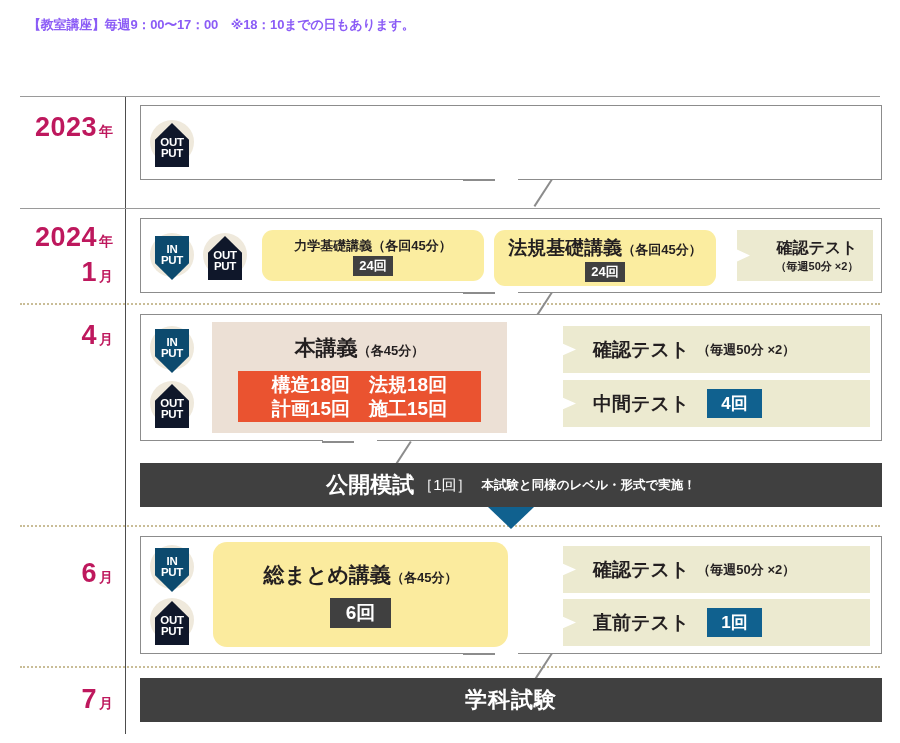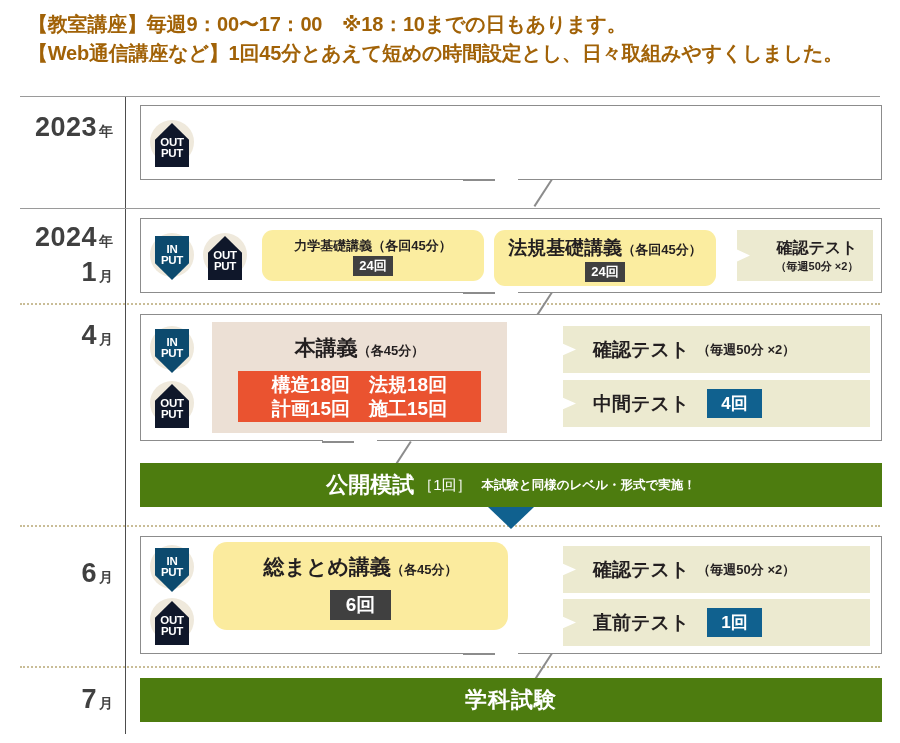--- a/index.html
+++ b/index.html
@@ -6,35 +6,35 @@
   body{
     width:900px;height:743px;background:#ffffff;
     font-family:"Liberation Sans","DejaVu Sans",sans-serif;
     color:#231f20;overflow:hidden;position:relative;
   }
   .page{position:relative;width:900px;height:743px;}
 
   
   .header{position:absolute;left:28px;top:10px;width:860px;}
   .header .line{
-    font-size:20px;font-weight:bold;letter-spacing:-0.2px;
-    line-height:29px;white-space:nowrap;color:#a16207;
+    font-size:13px;font-weight:bold;letter-spacing:-0.2px;
+    line-height:29px;white-space:nowrap;color:#8b5cf6;
   }
 
   
   .spine{position:absolute;left:125px;top:96px;width:1px;height:638px;background:#4d4d4d;}
 
   
   .sep-solid{position:absolute;left:20px;width:860px;height:1px;background:#9a9a9a;}
   .sep-dot{position:absolute;left:20px;width:860px;height:0;
            border-top:2px dotted #c9bd97;}
 
   
   .ylabel{position:absolute;right:0;width:113px;text-align:right;
-          font-weight:bold;color:#404040;white-space:nowrap;}
+          font-weight:bold;color:#be185d;white-space:nowrap;}
   .ylabel .big{font-size:27px;letter-spacing:0.5px;}
   .ylabel .sm{font-size:14px;margin-left:2px;}
   .lblwrap{position:absolute;left:0;width:125px;}
 
   
   .rowbox{position:absolute;border:1.6px solid #8c8c8c;background:#fff;box-sizing:border-box;}
 
   
   .notch{position:absolute;width:56px;height:28px;pointer-events:none;}
   .notch i{position:absolute;top:0;left:0;width:32px;height:1.6px;background:#8c8c8c;
@@ -68,34 +68,33 @@
   .redbox{background:#ea5330;color:#fff;font-weight:bold;text-align:center;
           display:flex;flex-direction:column;align-items:center;justify-content:center;}
 
   
   .tpill{position:absolute;background:#ecead0;box-sizing:border-box;
          display:flex;align-items:center;
          clip-path:polygon(0 0,100% 0,100% 100%,0 100%,0 62%,13px 50%,0 38%);
          padding-left:30px;}
 
   
-  .banner{position:absolute;background:#4d7c0f;color:#fff;
+  .banner{position:absolute;background:#404040;color:#fff;
           display:flex;align-items:center;justify-content:center;white-space:nowrap;}
   .arrowdn{position:absolute;width:0;height:0;
            border-left:23px solid transparent;border-right:23px solid transparent;
            border-top:22px solid #10618f;}
 </style>
 </head>
 <body>
 
 <div class="page">
 
   <div class="header">
     <div class="line">【教室講座】毎週9：00〜17：00　※18：10までの日もあります。</div>
-    <div class="line">【Web通信講座など】1回45分とあえて短めの時間設定とし、日々取組みやすくしました。</div>
   </div>
 
   <div class="spine"></div>
   <div class="sep-solid" style="top:96px;"></div>
   <div class="sep-solid" style="top:208px;"></div>
   <div class="sep-dot" style="top:303px;"></div>
   <div class="sep-dot" style="top:525px;"></div>
   <div class="sep-dot" style="top:666px;"></div>
 
   <div class="lblwrap" style="top:112px;">
@@ -240,21 +239,21 @@
       <span>PUT</span>
     </div>
   </div>
   <div class="badge" style="left:150px;top:598px;">
     <div class="pent pent-out">
       <span>OUT</span>
       <span>PUT</span>
     </div>
   </div>
 
-  <div class="pill pill-yellow2" style="left:213px;top:542px;width:295px;height:88px;">
+  <div class="pill pill-yellow2" style="left:213px;top:542px;width:295px;height:105px;">
     <div style="white-space:nowrap;">
       <span class="t-main" style="font-size:21px;">総まとめ講義</span><span class="t-sub" style="font-size:13px;">（各45分）</span>
     </div>
     <span class="cnt cnt-red" style="font-size:19px;padding:2px 16px;margin-top:9px;">6回</span>
   </div>
 
   <div class="tpill" style="left:563px;top:546px;width:307px;height:47px;">
     <span class="t-main" style="font-size:19px;">確認テスト</span>
     <span class="t-sub" style="font-size:13px;margin-left:8px;">（毎週50分 ×2）</span>
   </div>

